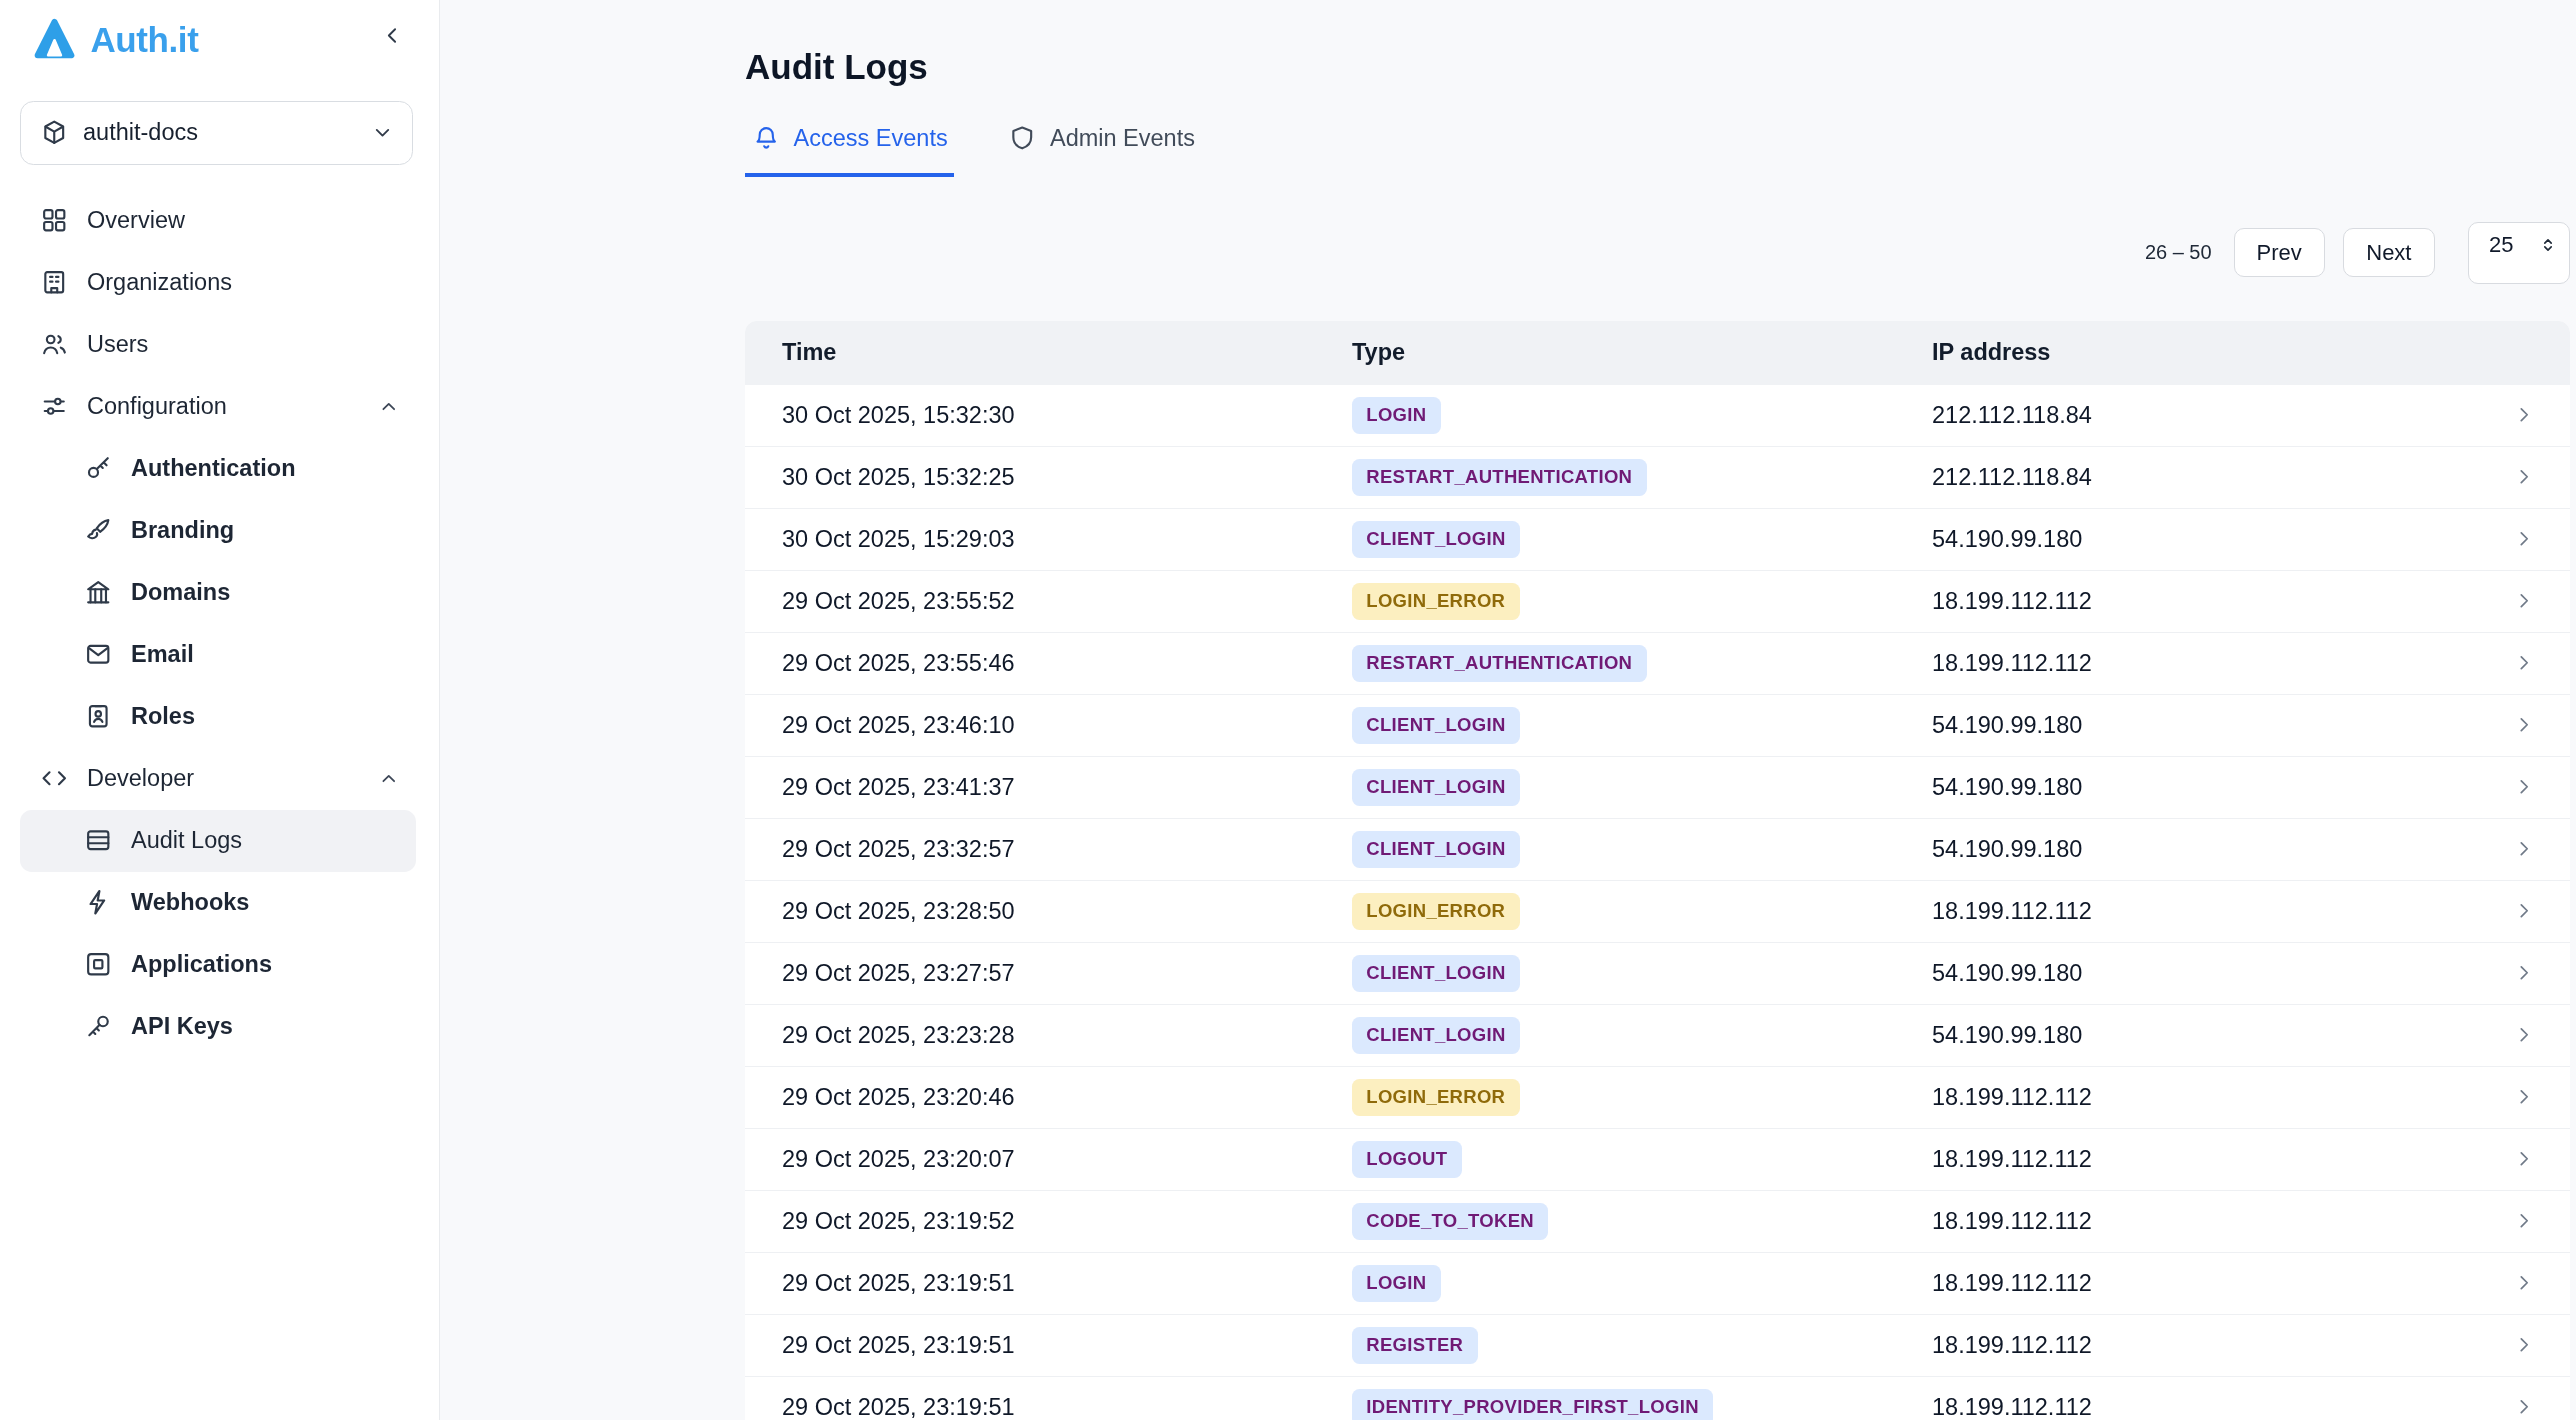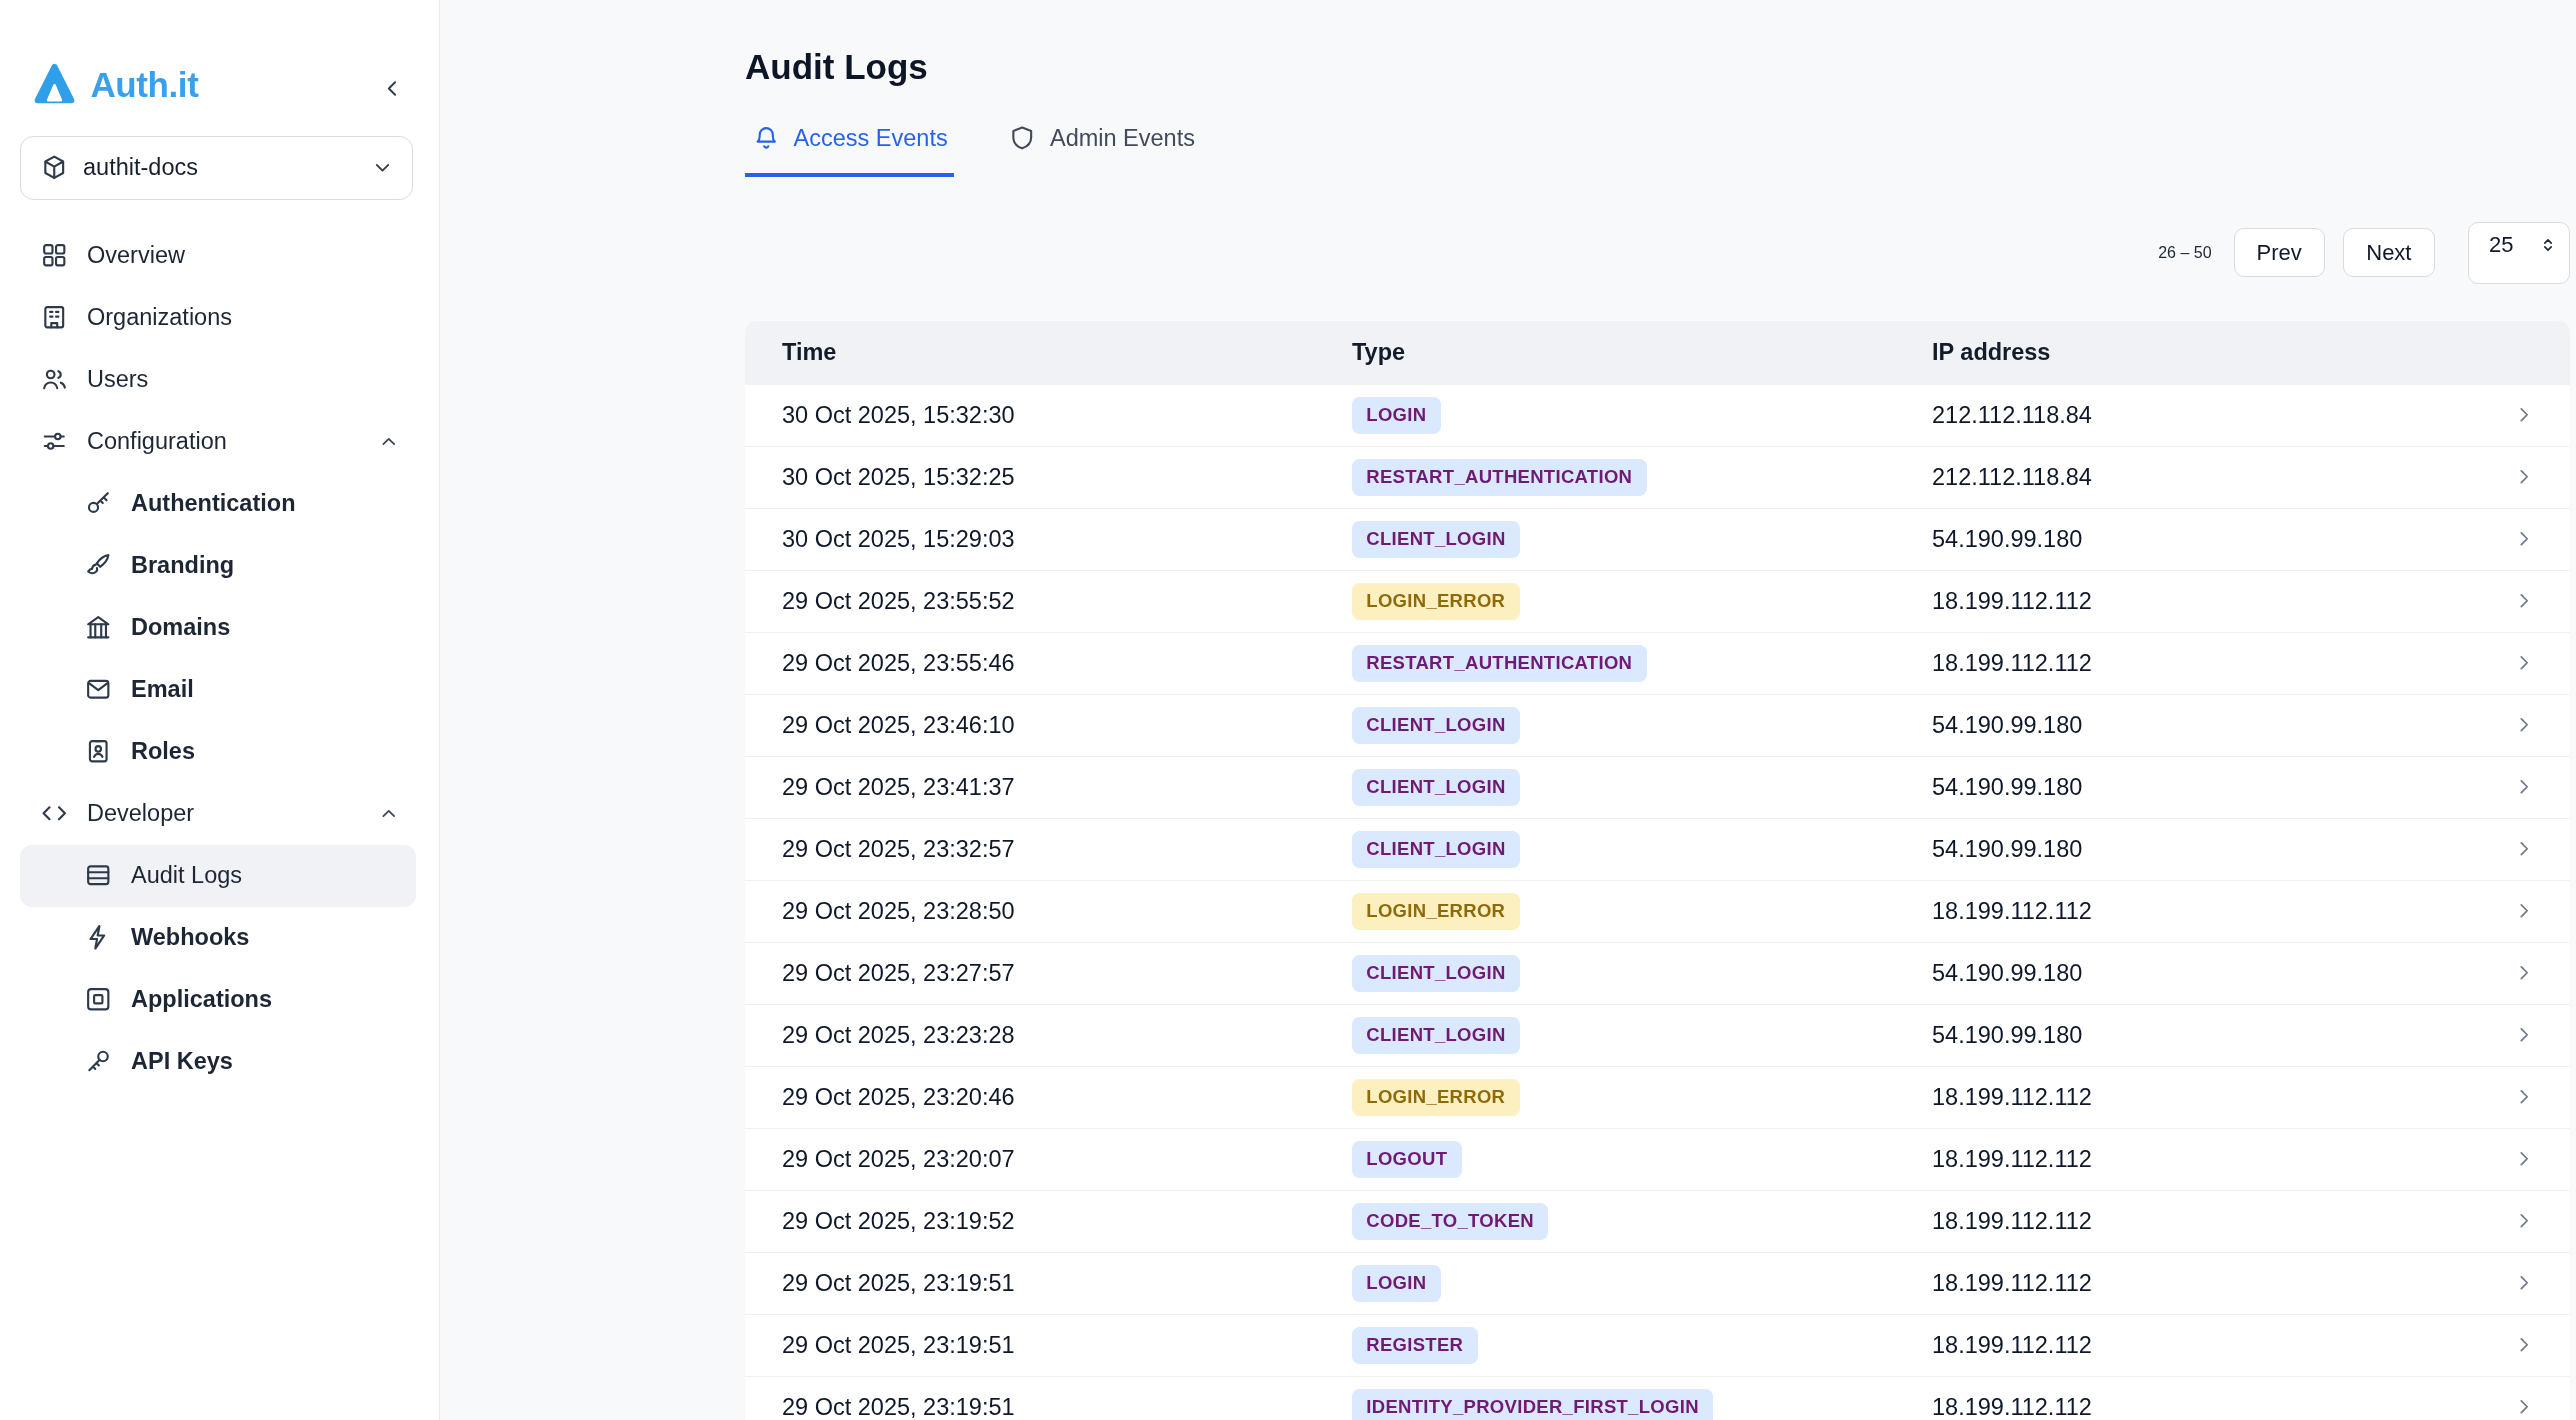--- a/index.html
+++ b/index.html
@@ -10,21 +10,21 @@
     font-family: "Liberation Sans", sans-serif;
   }
   .app { display: flex; width: 100%; height: 100%; }
 
   
   .sidebar {
     width: 440px; min-width: 440px; height: 100%;
     background: #ffffff; border-right: 1.7px solid #e9ebee;
     padding-top: 17px;
   }
-  .sidebar-header { display: flex; align-items: flex-end; padding: 0 28.5px 0 32px; height: 55px; margin-top: 35px; }
+  .sidebar-header { display: flex; align-items: flex-start; padding: 0 28.5px 0 32px; height: 55px; }
   .logo { display: flex; align-items: center; gap: 13.4px; }
   .logo-mark { width: 45px; height: 45px; display: inline-flex; }
   .logo-mark svg { width: 100%; height: 100%; }
   .logo-text { font-size: 35px; font-weight: 700; color: #3aa0ec; letter-spacing: -0.4px; }
   .collapse-btn {
     margin-left: auto; width: 37px; height: 37px; border: none; background: transparent;
     color: #28303e; display: flex; align-items: center; justify-content: center; cursor: pointer; padding: 0;
   }
   .collapse-btn .icon { width: 25px; height: 25px; }
 
@@ -55,21 +55,21 @@
   .tabs { display: flex; gap: 47px; margin-top: 37px; }
   .tab {
     display: inline-flex; align-items: center; gap: 13.4px; font-size: 23.5px;
     padding: 0 6.7px 20px; border: none; background: none;
     border-bottom: 4.2px solid transparent; color: #414b59; cursor: pointer; font-family: inherit;
   }
   .tab .icon { color: inherit; }
   .tab.active { color: #2563eb; border-bottom-color: #2563eb; font-weight: 500; }
 
   .toolbar { margin-top: 45px; width: 1825px; display: flex; align-items: center; justify-content: flex-end; gap: 18.5px; }
-  .range-label { font-size: 16px; color: #202a38; margin-right: 3.4px; }
+  .range-label { font-size: 20px; color: #202a38; margin-right: 3.4px; }
   .btn {
     height: 49px; padding: 0 22px; background: #fff; border: 1.7px solid #d8dbe0; border-radius: 10px;
     font-size: 22px; font-weight: 500; color: #10192a; cursor: pointer; font-family: inherit;
   }
   .page-size {
     margin-left: 15px; width: 102px; height: 62px; background: #fff; border: 1.7px solid #d8dbe0;
     border-radius: 10px; display: flex; align-items: center; justify-content: space-between;
     padding: 0 10px 16px 20px; font-size: 22px; color: #10192a; cursor: pointer;
   }
   .page-size .icon { width: 22px; height: 22px; color: #1f2937; }

